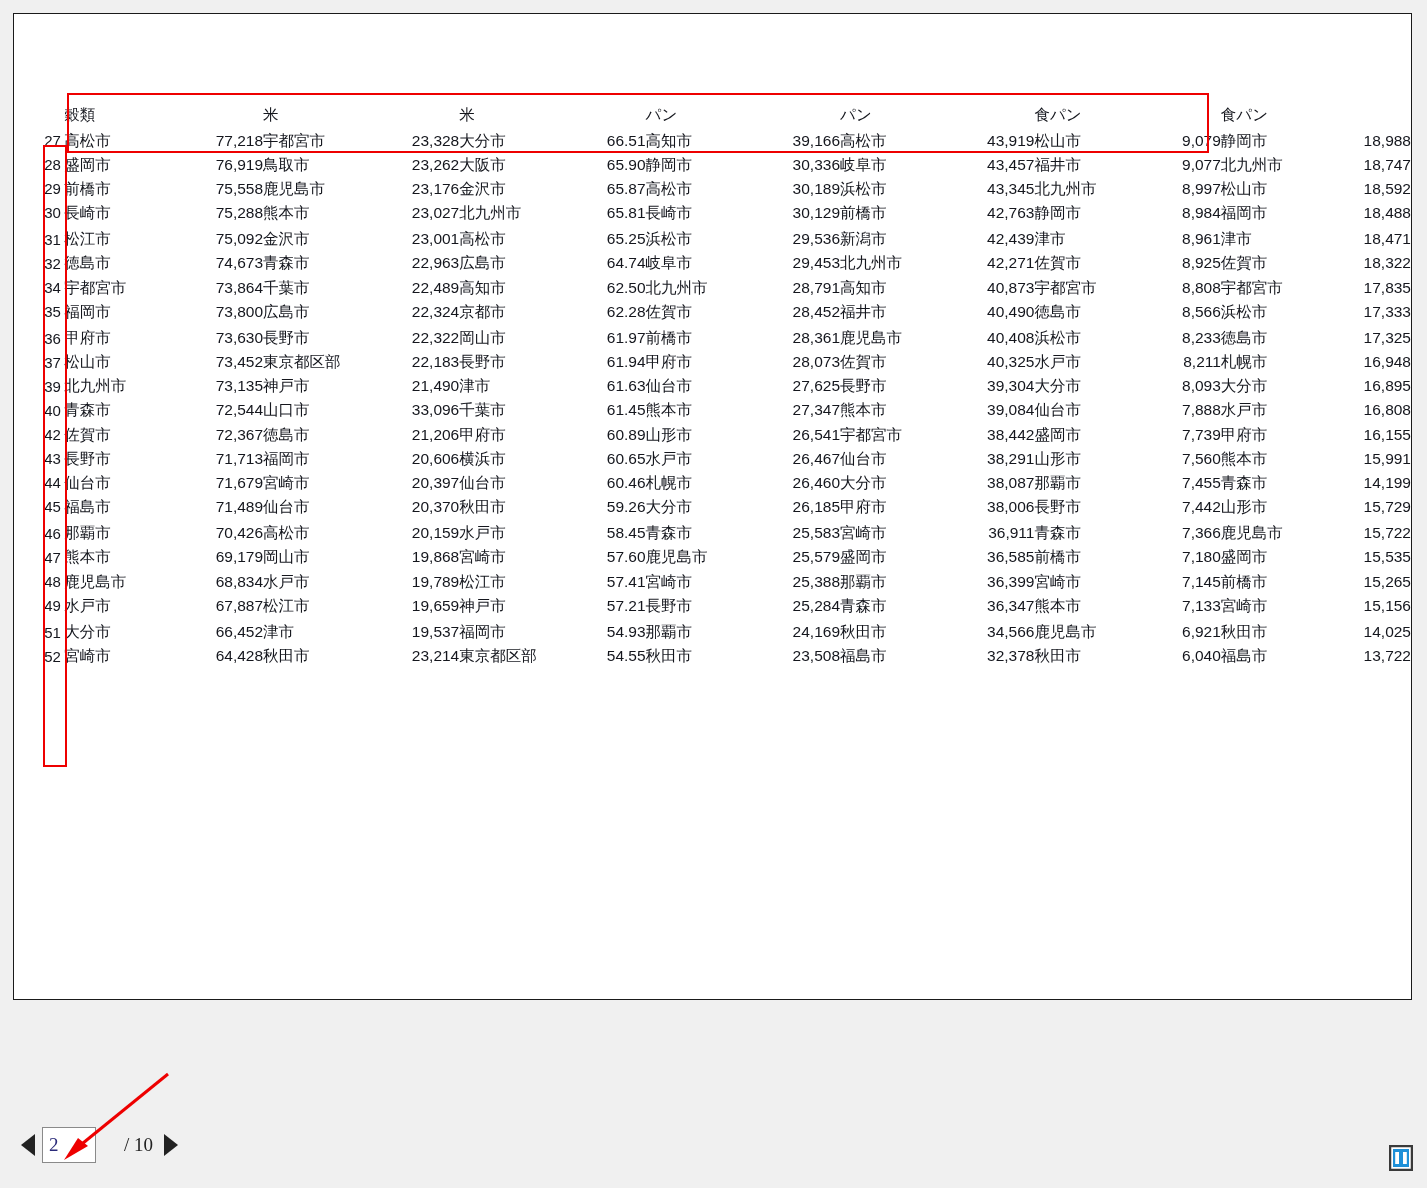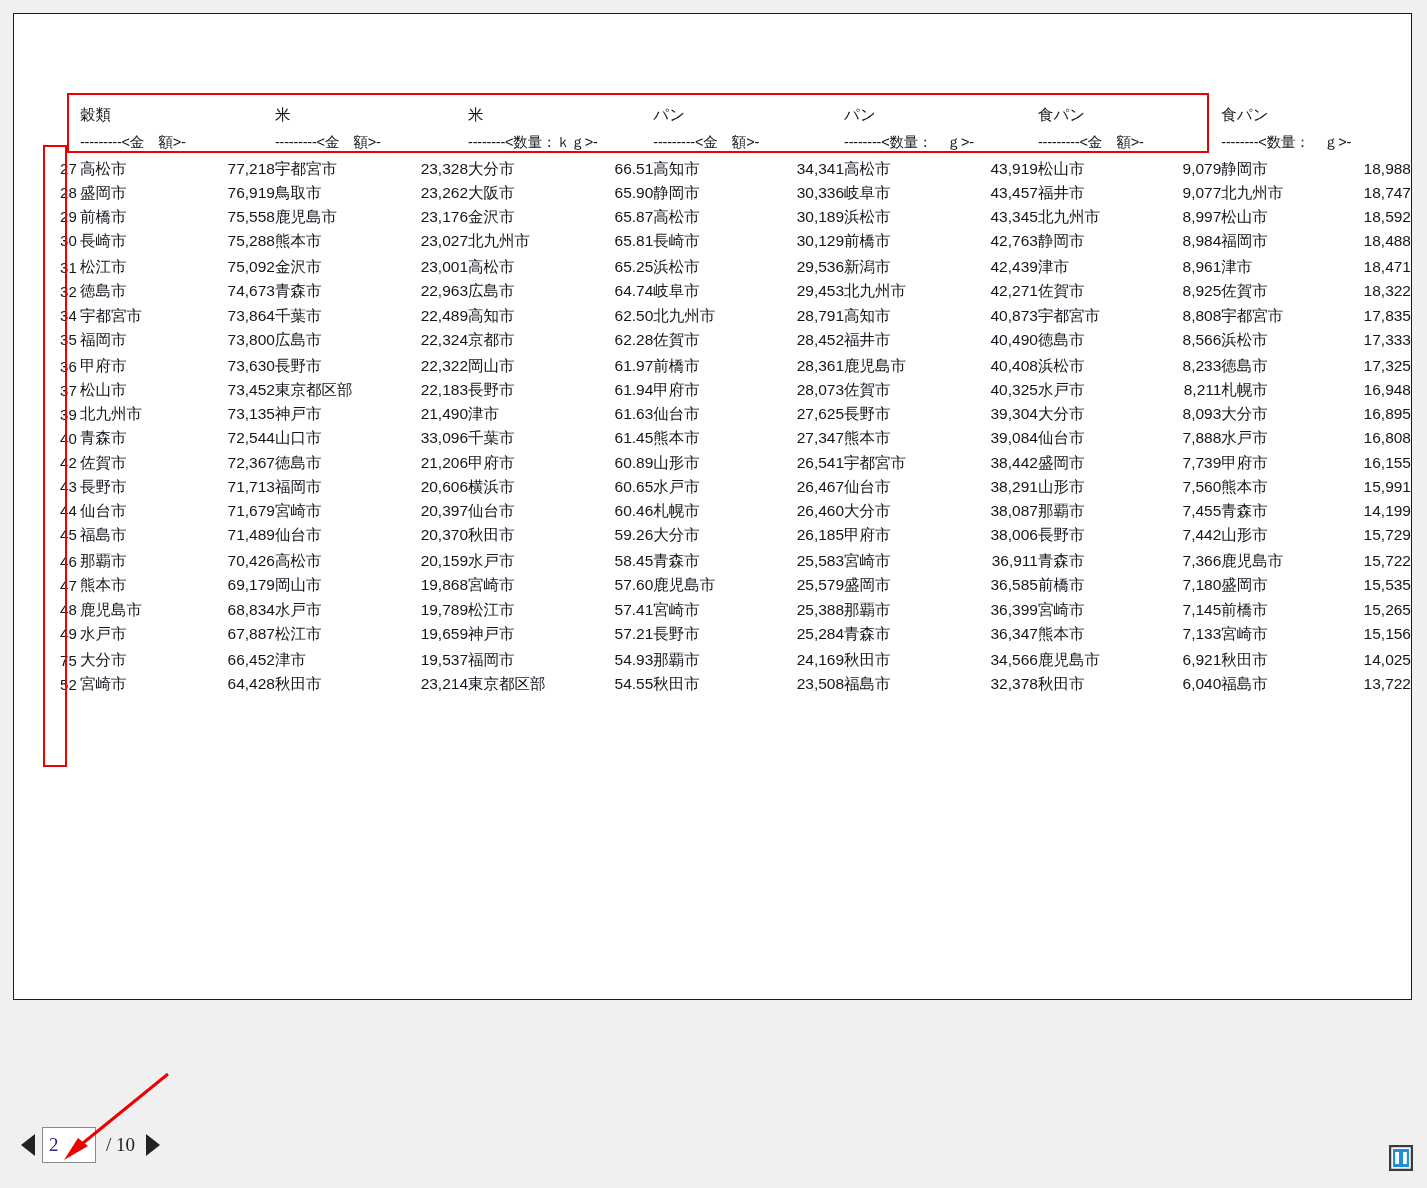--- a/index.html
+++ b/index.html
@@ -34,21 +34,21 @@
   #rect-rownum { left: 29px; top: 131px; width: 24px; height: 622px; }
 
   
   #table-wrap {
     position: absolute;
     left: 0; top: 0;
     width: 100%; height: 100%;
   }
   table.report {
     position: absolute;
-    left: 43px; top: 82px;
+    left: 27px; top: 82px;
     border-collapse: collapse;
     font-size: 15.5px;
     color: #14161d;
     line-height: 1;
   }
   table.report td, table.report th {
     padding: 0;
     font-weight: normal;
     white-space: nowrap;
     vertical-align: bottom;
@@ -137,21 +137,21 @@
     font-size: 19px;
     color: #2b2b7a;
     padding: 0 6px;
     text-align: left;
     outline: none;
   }
   #page-total {
     font-family: "Liberation Serif", serif;
     font-size: 19px;
     color: #222;
-    margin-left: 10px;
+    margin-left: 28px;
     margin-right: 4px;
     white-space: nowrap;
   }
   
   #arrow-svg {
     position: absolute;
     left: 50px; top: 1068px;
     width: 130px; height: 100px;
     z-index: 50;
     pointer-events: none;
@@ -193,42 +193,32 @@
           <tr class="hdr-cat">
             <td></td>
             <td colspan="2" class="cat-label">穀類</td>
             <td colspan="2" class="cat-label">米</td>
             <td colspan="2" class="cat-label">米</td>
             <td colspan="2" class="cat-label">パン</td>
             <td colspan="2" class="cat-label">パン</td>
             <td colspan="2" class="cat-label">食パン</td>
             <td colspan="2" class="cat-label">食パン</td>
           </tr>
-          <tr class="hdr-unit">
-            <td></td>
-            <td colspan="2" class="unit-label">---------&lt;金　額&gt;-</td>
-            <td colspan="2" class="unit-label">---------&lt;金　額&gt;-</td>
-            <td colspan="2" class="unit-label">--------&lt;数量：ｋｇ&gt;-</td>
-            <td colspan="2" class="unit-label">---------&lt;金　額&gt;-</td>
-            <td colspan="2" class="unit-label">--------&lt;数量：　ｇ&gt;-</td>
-            <td colspan="2" class="unit-label">---------&lt;金　額&gt;-</td>
-            <td colspan="2" class="unit-label">--------&lt;数量：　ｇ&gt;-</td>
-          </tr>
         </thead>
         <tbody id="table-body">
             <tr class="drow">
               <td class="rownum">27</td>
               <td class="city">高松市</td>
               <td class="val">77,218</td>
               <td class="city">宇都宮市</td>
               <td class="val">23,328</td>
               <td class="city">大分市</td>
               <td class="val">66.51</td>
               <td class="city">高知市</td>
-              <td class="val">34,341</td>
+              <td class="val">39,166</td>
               <td class="city">高松市</td>
               <td class="val">43,919</td>
               <td class="city">松山市</td>
               <td class="val">9,079</td>
               <td class="city">静岡市</td>
               <td class="val">18,988</td>
             </tr>
             <tr class="drow">
               <td class="rownum">28</td>
               <td class="city">盛岡市</td>
@@ -546,21 +536,21 @@
               <td class="city">長野市</td>
               <td class="val">25,284</td>
               <td class="city">青森市</td>
               <td class="val">36,347</td>
               <td class="city">熊本市</td>
               <td class="val">7,133</td>
               <td class="city">宮崎市</td>
               <td class="val">15,156</td>
             </tr>
             <tr class="drow grp-gap">
-              <td class="rownum">75</td>
+              <td class="rownum">51</td>
               <td class="city">大分市</td>
               <td class="val">66,452</td>
               <td class="city">津市</td>
               <td class="val">19,537</td>
               <td class="city">福岡市</td>
               <td class="val">54.93</td>
               <td class="city">那覇市</td>
               <td class="val">24,169</td>
               <td class="city">秋田市</td>
               <td class="val">34,566</td>

